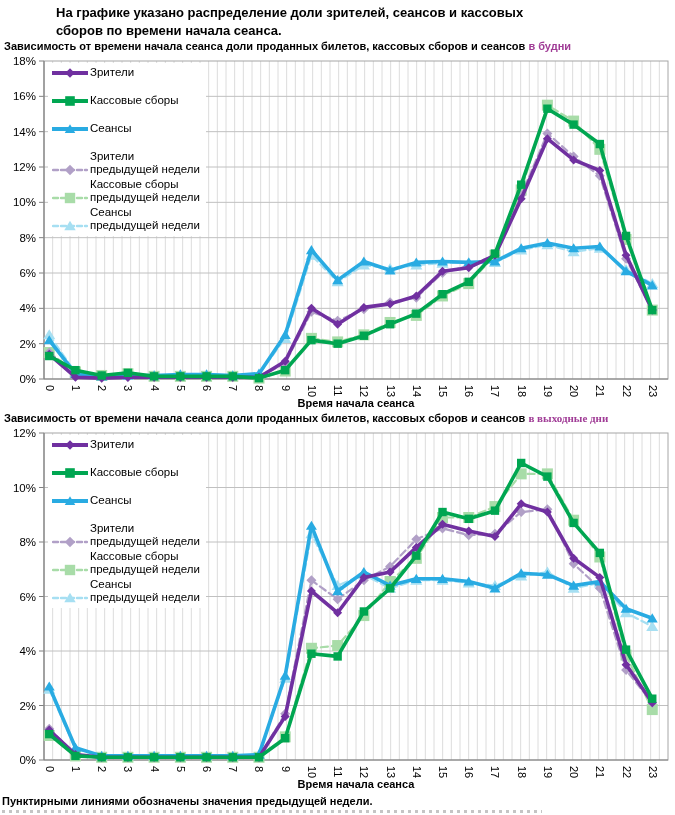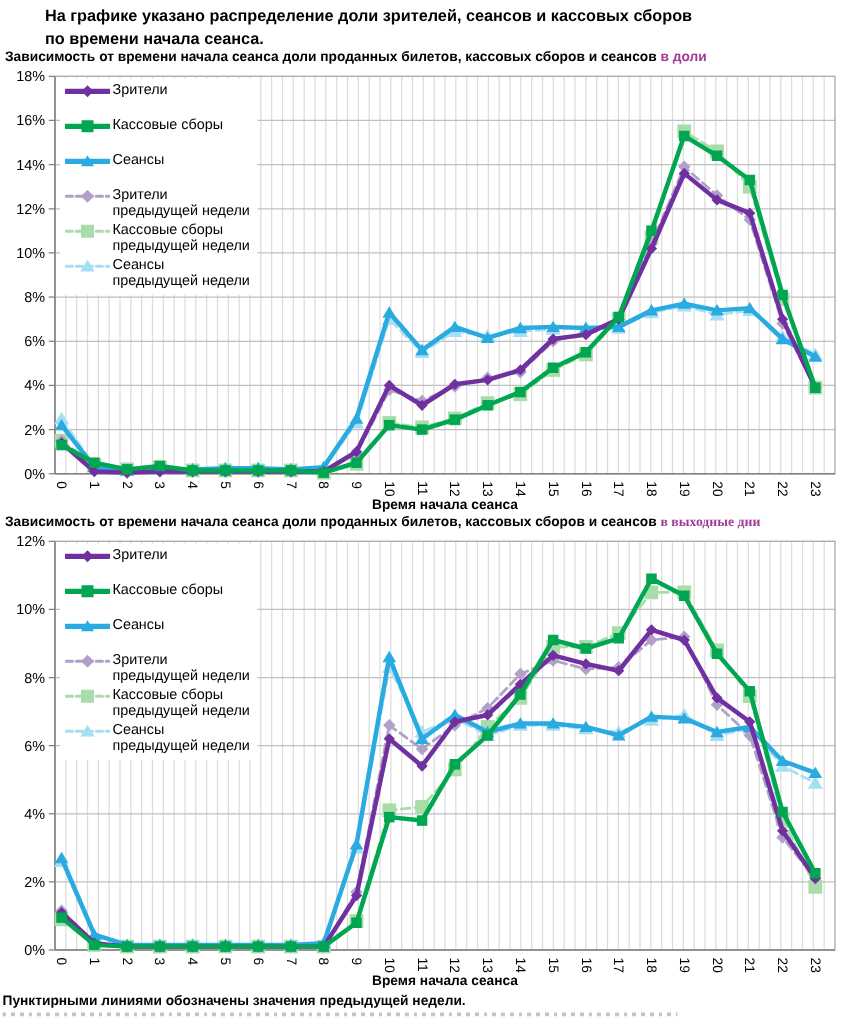--- a/index.html
+++ b/index.html
@@ -1,39 +1,39 @@
 <!DOCTYPE html>
 <html><head>
 <meta charset="utf-8">
 <style>
   html,body{margin:0;padding:0;background:#fff}
   body{width:675px;height:815px;overflow:hidden;font-family:"Liberation Sans","DejaVu Sans",sans-serif;color:#000}
-  .title{padding:4px 40px 0 36px;font-size:13px;font-weight:bold;line-height:1.35;width:600px;box-sizing:border-box}
+  .title{padding:4px 40px 0 56px;font-size:13px;font-weight:bold;line-height:1.35;width:600px;box-sizing:border-box}
   .subtitle{margin:1px 0 0 4px;font-size:11px;font-weight:bold;line-height:1.25;white-space:nowrap}
   .subtitle .hl{font-weight:bold}
   .chart-wrap{position:relative}
   .chart-wrap svg{display:block}
   svg text{font-family:"Liberation Sans","DejaVu Sans",sans-serif}
   .legend{position:absolute;left:48px;top:9px;width:152px;background:#fff;padding:3px 2px 2px 4px;font-size:11.5px;line-height:13.5px}
-  .legend-item{display:flex;align-items:flex-start;margin-bottom:14px}
+  .legend-item{display:flex;align-items:flex-end;margin-bottom:14px}
   .legend-item.multi{margin-bottom:1px}
   .legend-item .sw{flex:0 0 36px;margin-top:0}
   .legend-item .lbl{margin-left:2px}
   .footer{margin:3px 0 0 2px;font-size:11px;font-weight:bold;line-height:1.2}
   .cutoff{height:3px;width:540px;margin:2px 0 0 2px;opacity:.5;
           background:repeating-linear-gradient(90deg,#8a8a8a 0 3px,transparent 3px 7px)}
 </style>
 </head>
 <body>
 
 <div class="title">На графике указано распределение доли зрителей, сеансов и кассовых сборов по времени начала сеанса.</div>
 
 <div class="subtitle">
   <span>Зависимость от времени начала сеанса доли проданных билетов, кассовых сборов и сеансов</span>
-  <span class="hl" style="color: rgb(160, 60, 150);">в доли</span>
+  <span class="hl" style="color: rgb(160, 60, 150);">в будни</span>
 </div>
 
 <div class="chart-wrap">
   <svg id="chart0" width="675" height="357">
       <g>
         <line x1="52.666666666666664" y1="7" x2="52.666666666666664" y2="325" stroke="#DCDCDC" stroke-width="1"></line>
         <line x1="61.33333333333333" y1="7" x2="61.33333333333333" y2="325" stroke="#DCDCDC" stroke-width="1"></line>
         <line x1="70" y1="7" x2="70" y2="325" stroke="#DCDCDC" stroke-width="1"></line>
         <line x1="78.66666666666666" y1="7" x2="78.66666666666666" y2="325" stroke="#DCDCDC" stroke-width="1"></line>
         <line x1="87.33333333333334" y1="7" x2="87.33333333333334" y2="325" stroke="#DCDCDC" stroke-width="1"></line>

